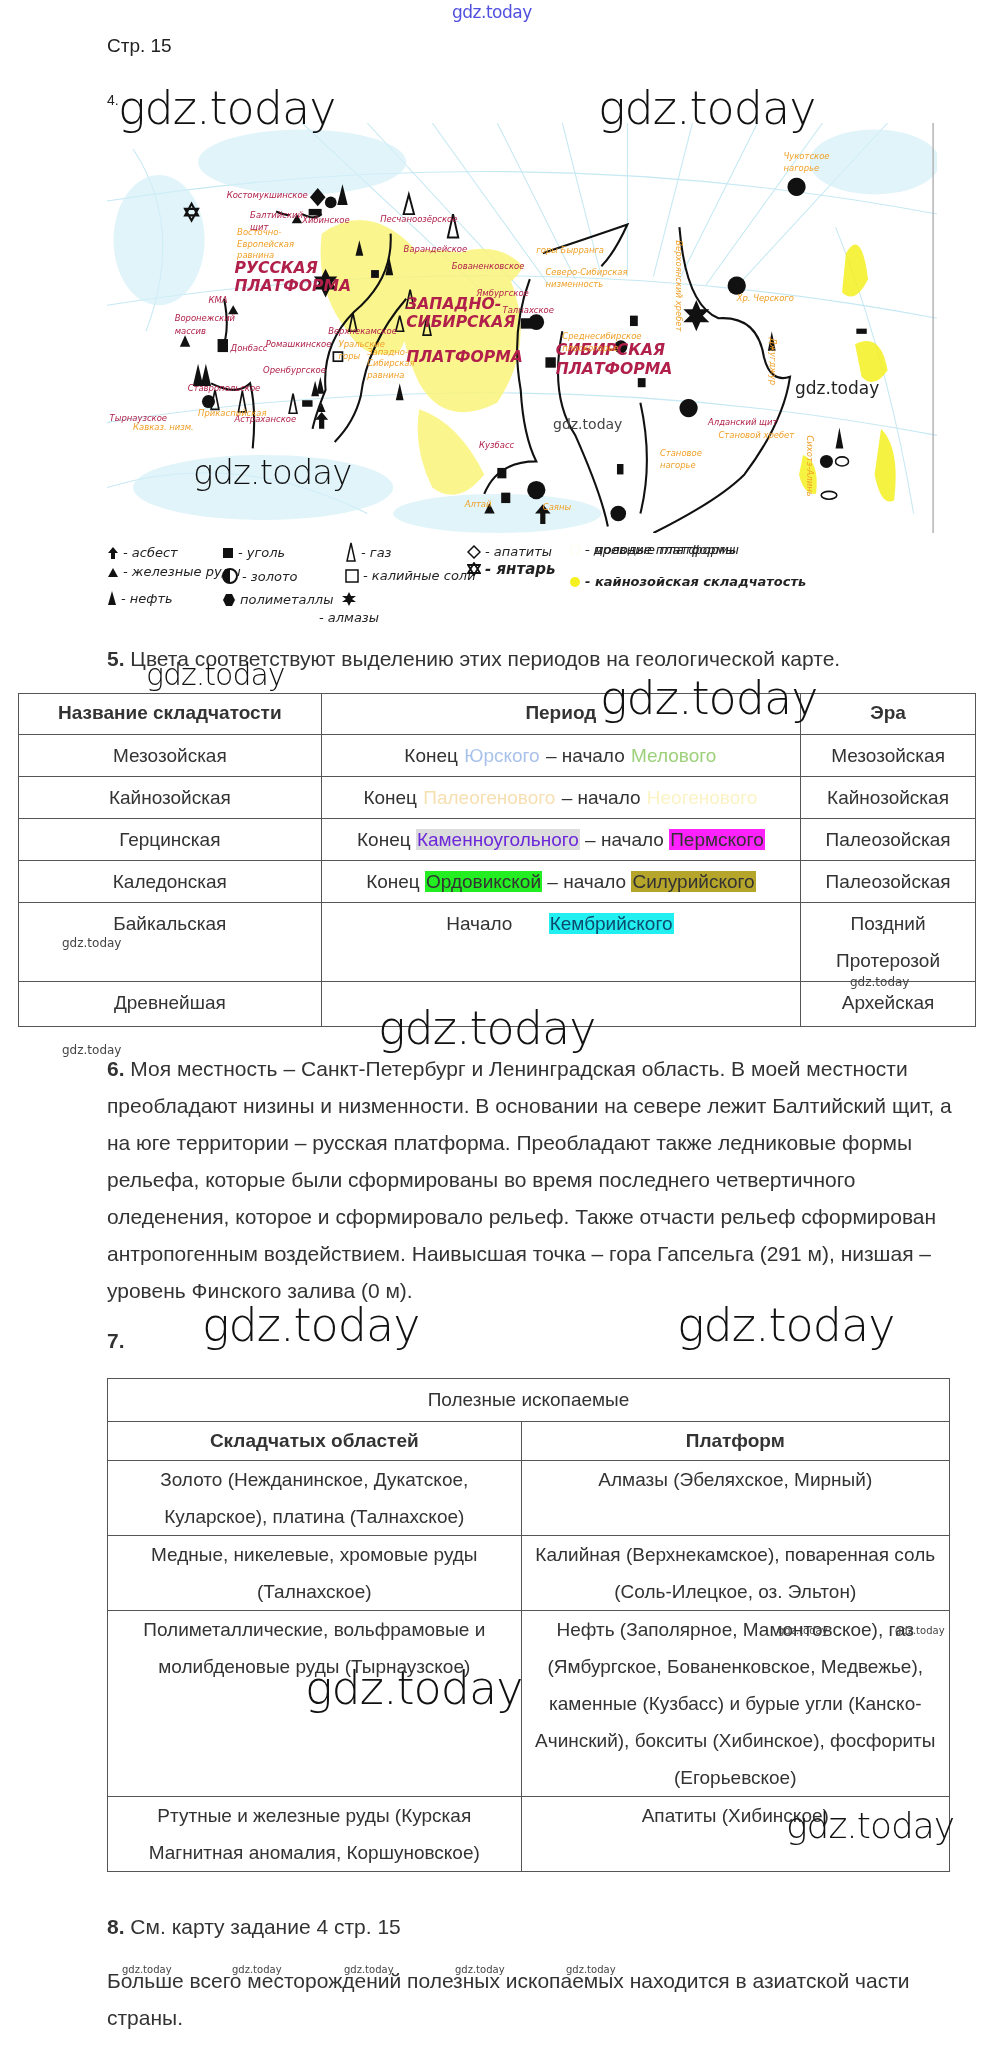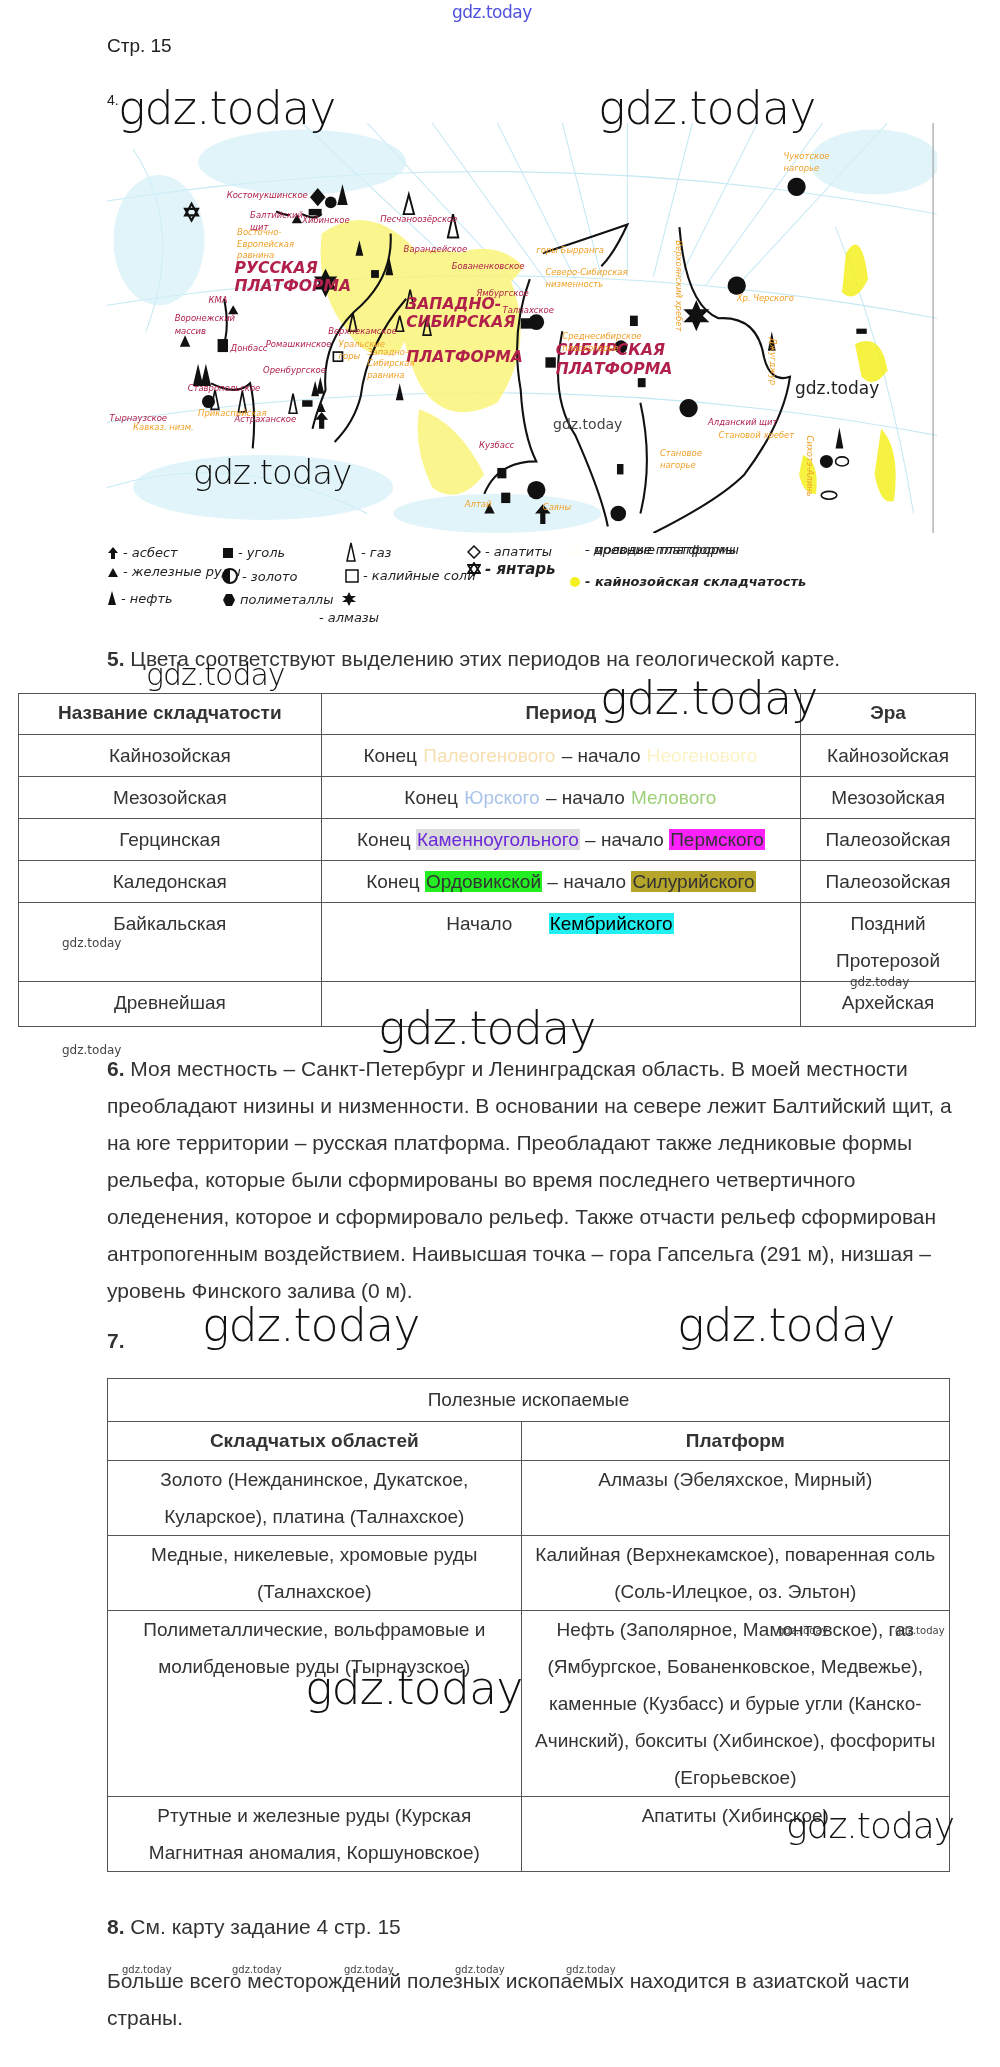--- a/index.html
+++ b/index.html
@@ -314,42 +314,42 @@
     </colgroup>
   <tbody>
       <tr>
     <th>Название складчатости</th>
     <th>Период</th>
     <th>Эра</th>
   </tr>
   </tbody>
     <tbody id="t5-body">
       <tr>
+        <td>Мезозойская</td>
+        <td><span>Конец</span> <span class="hl" style="color: rgb(169, 194, 234);">Юрского</span> <span>– начало</span> <span class="hl" style="color: rgb(158, 208, 122);">Мелового</span></td>
+        <td>Мезозойская</td>
+      </tr>
+      <tr>
         <td>Кайнозойская</td>
         <td><span>Конец</span> <span class="hl" style="color: rgb(246, 223, 176);">Палеогенового</span> <span>– начало</span> <span class="hl" style="color: rgb(251, 243, 196);">Неогенового</span></td>
         <td>Кайнозойская</td>
       </tr>
       <tr>
-        <td>Мезозойская</td>
-        <td><span>Конец</span> <span class="hl" style="color: rgb(169, 194, 234);">Юрского</span> <span>– начало</span> <span class="hl" style="color: rgb(158, 208, 122);">Мелового</span></td>
-        <td>Мезозойская</td>
-      </tr>
-      <tr>
         <td>Герцинская</td>
         <td><span>Конец</span> <span class="hl" style="color: #6d28d9; background: rgb(220, 220, 220);">Каменноугольного</span> <span>– начало</span> <span class="hl" style="color: rgb(51, 51, 51); background: rgb(255, 34, 255);">Пермского</span></td>
         <td>Палеозойская</td>
       </tr>
       <tr>
         <td>Каледонская</td>
         <td><span>Конец</span> <span class="hl" style="color: rgb(51, 51, 51); background: rgb(34, 238, 34);">Ордовикской</span> <span>– начало</span> <span class="hl" style="color: rgb(51, 51, 51); background: rgb(181, 165, 42);">Силурийского</span></td>
         <td>Палеозойская</td>
       </tr>
       <tr>
         <td>Байкальская</td>
-        <td><span>Начало</span> <span class="hl" style="color: #000000; background: rgb(34, 240, 240); margin-left: 31px;">Кембрийского</span> <span></span> <span class="hl"></span></td>
+        <td><span>Начало</span> <span class="hl" style="color: #0c4a6e; background: rgb(34, 240, 240); margin-left: 31px;">Кембрийского</span> <span></span> <span class="hl"></span></td>
         <td style="line-height: 37px; height: 64px;">Поздний Протерозой</td>
       </tr>
       <tr>
         <td>Древнейшая</td>
         <td><span></span> <span class="hl"></span> <span></span> <span class="hl"></span></td>
         <td style="height: 40px;">Архейская</td>
       </tr>
     </tbody>
 </table>
 <div class="abs wm-big" style="left:600px;top:675px;font-size:46px;">gdz.today</div>

